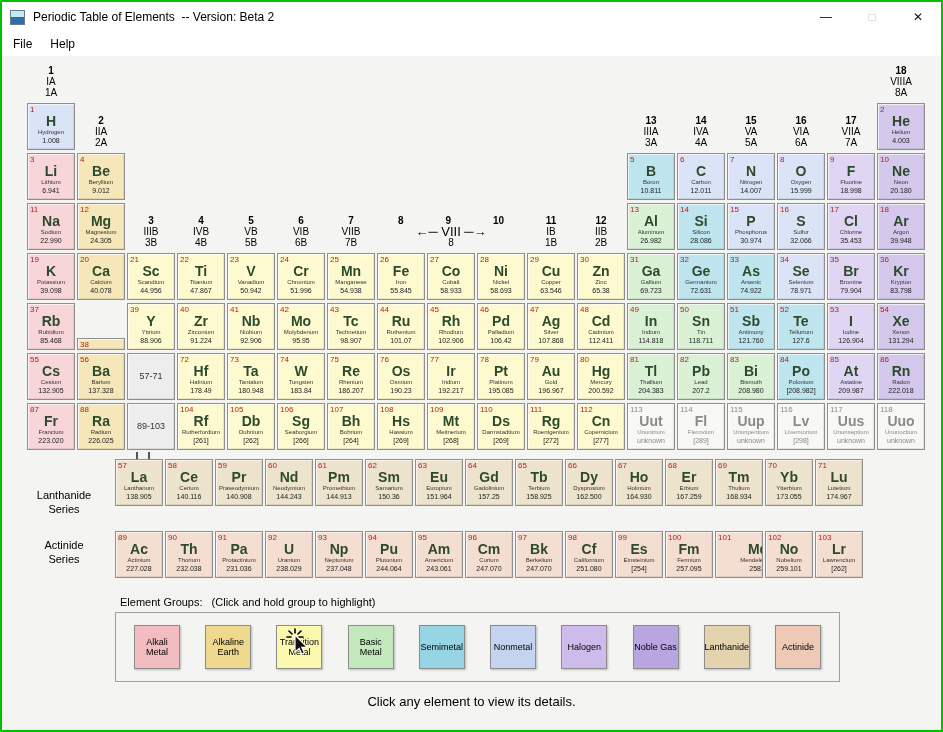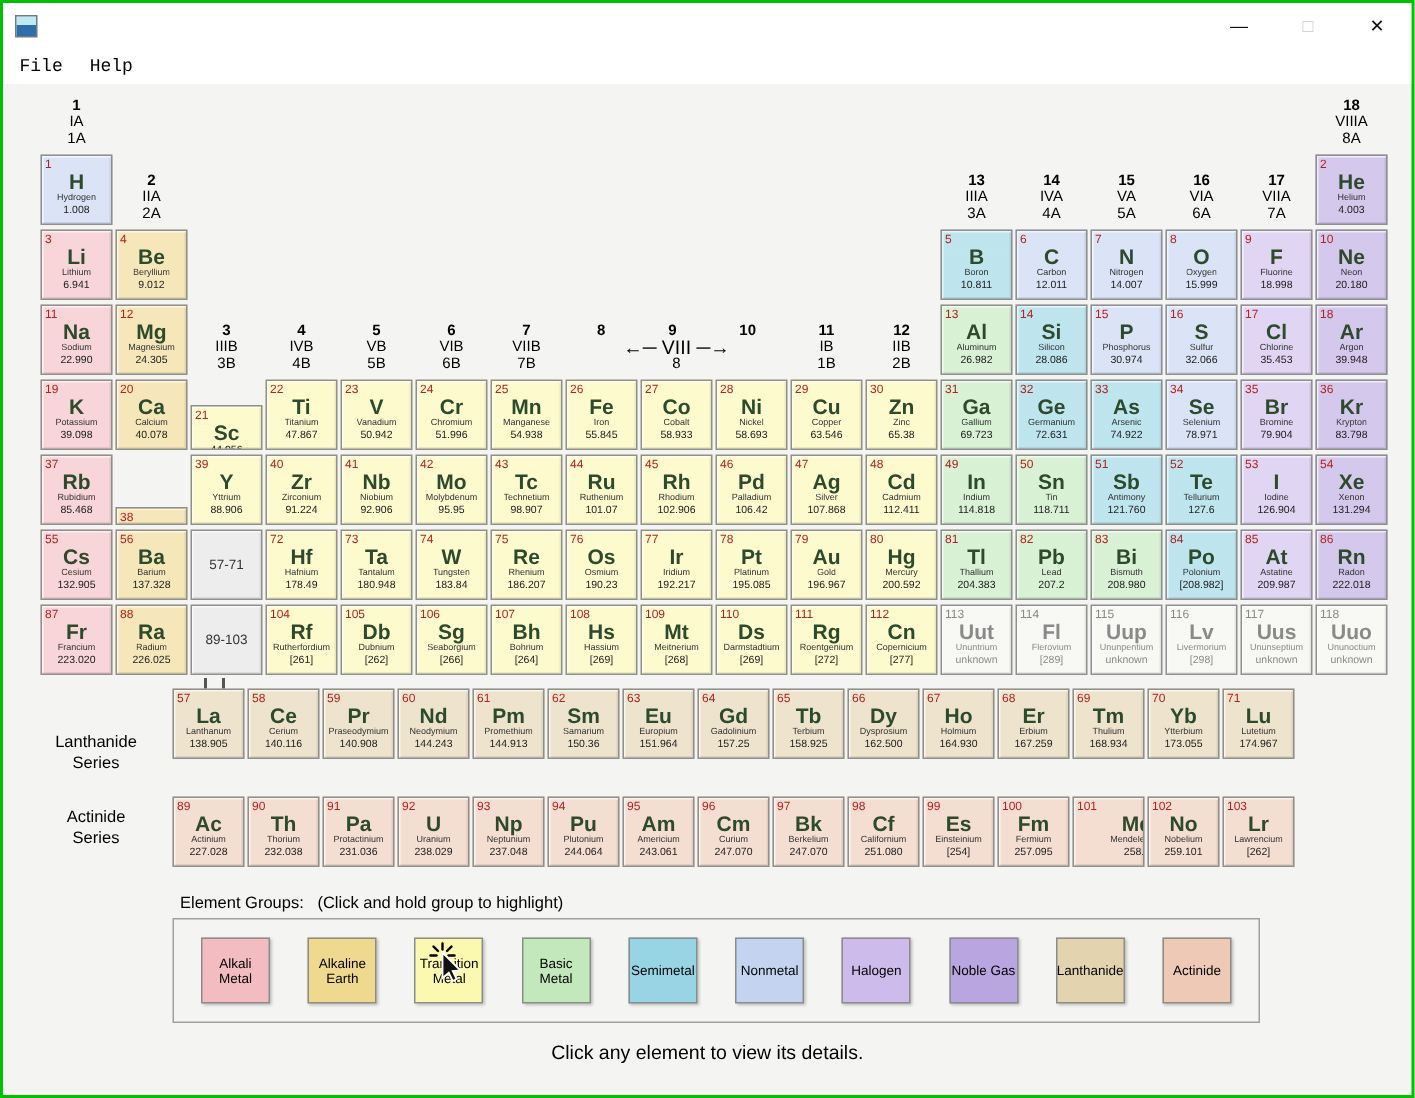--- a/index.html
+++ b/index.html
@@ -10,21 +10,21 @@
             background: #f4f4f2; position: relative; overflow: hidden; }
 
   .titlebar { height: 30px; background: #fff; display: flex; align-items: center; padding-left: 8px; }
   .app-icon { width: 15px; height: 15px; margin-right: 8px; border: 1px solid #6b7b8c;
               background: linear-gradient(180deg,#bfeaf5 0 45%, #2e6da8 45% 100%); }
   .title { font-size: 12px; color: #000; white-space: pre; }
   .win-btns { margin-left: auto; align-self: stretch; display: flex; }
   .wbtn { width: 46px; display: flex; align-items: center; justify-content: center; font-size: 12px; color: #111; }
   .wbtn.disabled { color: #c9c9c9; }
 
-  .menubar { height: 24px; background: #fff; display: flex; align-items: center; padding-left: 2px; font-size: 12px; font-family: Liberation Mono, monospace; }
+  .menubar { height: 24px; background: #fff; display: flex; align-items: center; padding-left: 2px; font-size: 12px; }
   .menu-item { padding: 3px 9px; color: #000; }
 
   .client { position: relative; height: 674px; }
 
   .ptable { position: absolute; left: 25px; top: 4px; display: grid;
             grid-template-columns: repeat(18, 48px); grid-template-rows: 40px repeat(7, 47px);
             column-gap: 2px; row-gap: 3px; }
 
   .ghead { display: flex; flex-direction: column; justify-content: flex-end; align-items: center;
            text-align: center; font-size: 10px; line-height: 11px; padding-bottom: 2px; color: #000; }
@@ -70,20 +70,21 @@
 
   .footer { position: absolute; left: 0; width: 100%; top: 638px; text-align: center; font-size: 13px; color: #000; }
 </style>
 </head>
 <body>
 
 <div class="window">
 
   <div class="titlebar">
     <div class="app-icon"></div>
+    <div class="title">Periodic Table of Elements  -- Version: Beta 2</div>
     <div class="win-btns">
       <div class="wbtn">—</div>
       <div class="wbtn disabled">□</div>
       <div class="wbtn">✕</div>
     </div>
   </div>
 
   <div class="menubar">
       <div class="menu-item">File</div>
       <div class="menu-item">Help</div>
@@ -291,21 +292,21 @@
           <div class="esym">K</div>
           <div class="ename">Potassium</div>
           <div class="emass">39.098</div>
         </div>
         <div class="ecell" style="background-color: rgb(239, 217, 142); grid-area: 5 / 2;">
           <div class="enum">20</div>
           <div class="esym">Ca</div>
           <div class="ename">Calcium</div>
           <div class="emass">40.078</div>
         </div>
-        <div class="ecell" style="background-color: rgb(251, 248, 176); grid-area: 5 / 3; margin-top: 17px;">
+        <div class="ecell" style="background-color: rgb(251, 248, 176); grid-area: 5 / 3;">
           <div class="enum">21</div>
           <div class="esym">Sc</div>
           <div class="ename">Scandium</div>
           <div class="emass">44.956</div>
         </div>
         <div class="ecell" style="background-color: rgb(251, 248, 176); grid-area: 5 / 4;">
           <div class="enum">22</div>
           <div class="esym">Ti</div>
           <div class="ename">Titanium</div>
           <div class="emass">47.867</div>

